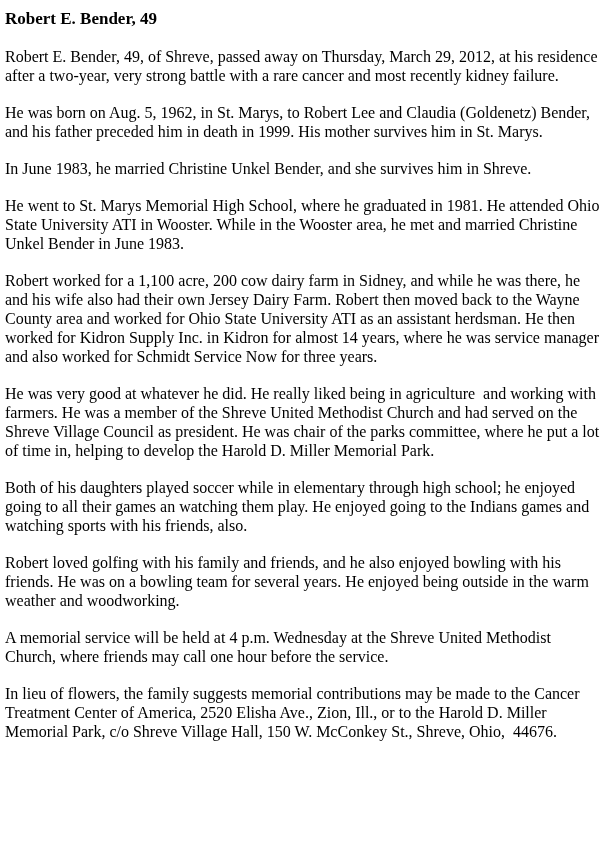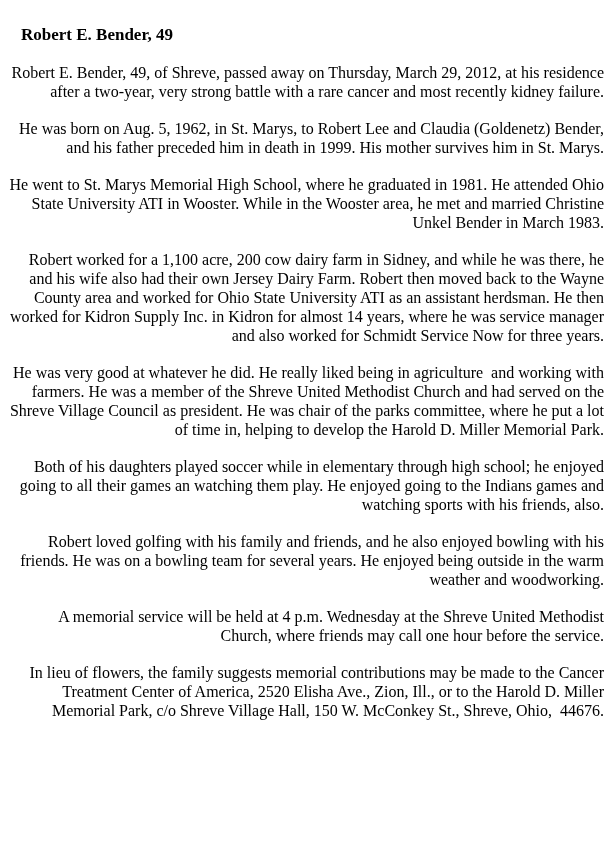--- a/index.html
+++ b/index.html
@@ -14,39 +14,39 @@
     color: #000000;
     box-sizing: border-box;
   }
   .doc {
     padding: 9px 6px 10px 5px;
   }
   .doc-title {
     font-size: 17px;
     font-weight: bold;
     line-height: 20px;
-    margin: 16px;
+    margin: 0;
   }
   .doc p {
     font-size: 16px;
     line-height: 19px;
     margin: 18px 0 0 0;
     white-space: pre-wrap; 
-    text-align: right;
   }
 </style>
 </head>
 <body>
 
 <div class="doc">
   <div class="doc-title">Robert E. Bender, 49</div>
 
   <p>Robert E. Bender, 49, of Shreve, passed away on Thursday, March 29, 2012, at his residence after a two-year, very strong battle with a rare cancer and most recently kidney failure.</p>
   <p>He was born on Aug. 5, 1962, in St. Marys, to Robert Lee and Claudia (Goldenetz) Bender, and his father preceded him in death in 1999. His mother survives him in St. Marys.</p>
-  <p>He went to St. Marys Memorial High School, where he graduated in 1981. He attended Ohio State University ATI in Wooster. While in the Wooster area, he met and married Christine Unkel Bender in March 1983.</p>
+  <p>In June 1983, he married Christine Unkel Bender, and she survives him in Shreve.</p>
+  <p>He went to St. Marys Memorial High School, where he graduated in 1981. He attended Ohio State University ATI in Wooster. While in the Wooster area, he met and married Christine Unkel Bender in June 1983.</p>
   <p>Robert worked for a 1,100 acre, 200 cow dairy farm in Sidney, and while he was there, he and his wife also had their own Jersey Dairy Farm. Robert then moved back to the Wayne County area and worked for Ohio State University ATI as an assistant herdsman. He then worked for Kidron Supply Inc. in Kidron for almost 14 years, where he was service manager and also worked for Schmidt Service Now for three years.</p>
   <p>He was very good at whatever he did. He really liked being in agriculture  and working with farmers. He was a member of the Shreve United Methodist Church and had served on the Shreve Village Council as president. He was chair of the parks committee, where he put a lot of time in, helping to develop the Harold D. Miller Memorial Park.</p>
   <p>Both of his daughters played soccer while in elementary through high school; he enjoyed going to all their games an watching them play. He enjoyed going to the Indians games and watching sports with his friends, also.</p>
   <p>Robert loved golfing with his family and friends, and he also enjoyed bowling with his friends. He was on a bowling team for several years. He enjoyed being outside in the warm weather and woodworking.</p>
   <p>A memorial service will be held at 4 p.m. Wednesday at the Shreve United Methodist Church, where friends may call one hour before the service.</p>
   <p>In lieu of flowers, the family suggests memorial contributions may be made to the Cancer Treatment Center of America, 2520 Elisha Ave., Zion, Ill., or to the Harold D. Miller Memorial Park, c/o Shreve Village Hall, 150 W. McConkey St., Shreve, Ohio,  44676.</p>
 
 </div>
 
 </body></html>

